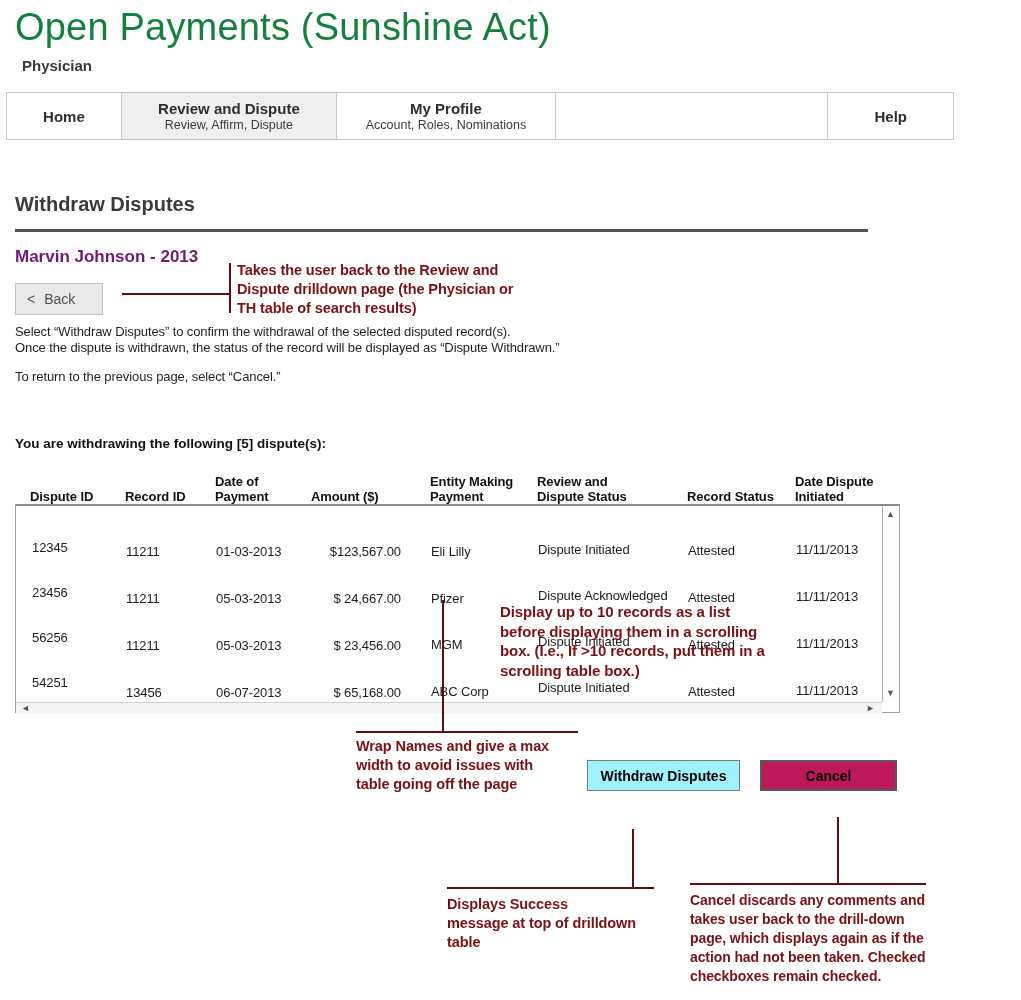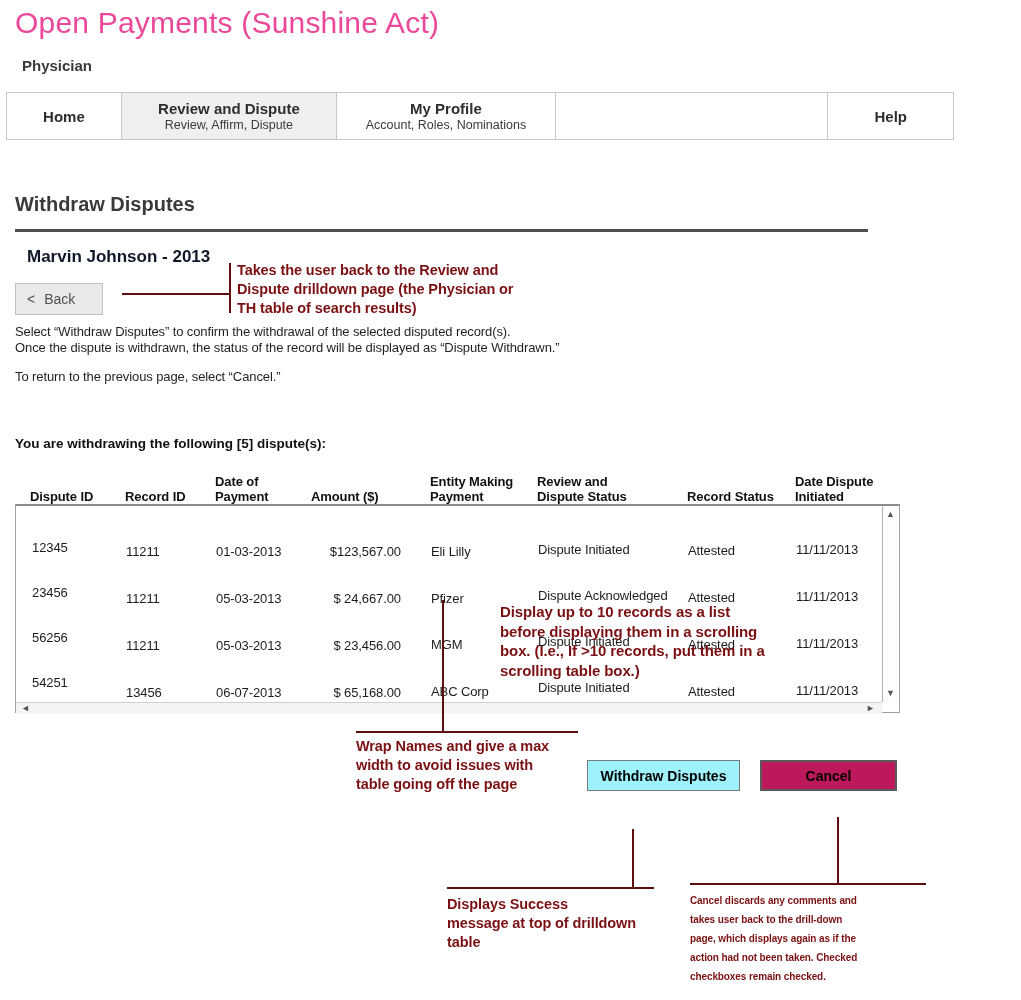--- a/index.html
+++ b/index.html
@@ -1,36 +1,36 @@
 <!DOCTYPE html>
 <html><head>
 <meta charset="utf-8">
 <style>
   html,body{margin:0;padding:0;background:#ffffff;}
   #app{position:relative;width:1021px;height:1000px;background:#ffffff;overflow:hidden;
        font-family:"Liberation Sans","DejaVu Sans",sans-serif;color:#222;}
   .abs{position:absolute;}
 
   
-  .site-title{left:15px;top:6px;font-size:30px;font-weight:400;color:#ec4899;letter-spacing:.2px;}
+  .site-title{left:15px;top:6px;font-size:38px;font-weight:400;color:#15803d;letter-spacing:.2px;}
   .site-sub{left:22px;top:57px;font-size:15px;font-weight:700;color:#3a3a3a;}
 
   
   .nav{left:6px;top:92px;width:948px;height:48px;display:flex;border:1px solid #c6c6c6;box-sizing:border-box;}
   .tab{display:flex;flex-direction:column;justify-content:center;align-items:center;
        border-right:1px solid #c6c6c6;box-sizing:border-box;background:#fff;}
   .tab:last-child{border-right:none;}
   .tab.active{background:#efefef;}
   .tab-label{font-size:15px;font-weight:700;color:#2e2e2e;line-height:17px;}
   .tab-sub{font-size:12.5px;color:#3a3a3a;line-height:14px;margin-top:1px;}
 
   
   .page-heading{left:15px;top:193px;font-size:20px;font-weight:700;color:#3a3a3a;}
   .heading-rule{left:15px;top:229px;width:853px;height:3px;background:#4f4f4f;}
-  .context-title{left:27px;top:247px;font-size:17px;font-weight:700;color:#0f172a;}
+  .context-title{left:15px;top:247px;font-size:17px;font-weight:700;color:#701a75;}
 
   
   .back-btn{left:15px;top:283px;width:88px;height:32px;background:#e9e9e9;border:1px solid #c2c2c2;
             box-sizing:border-box;display:flex;align-items:center;padding-left:11px;cursor:pointer;
             font-size:14px;color:#4f4f4f;}
   .back-btn .chev{margin-right:9px;}
 
   
   .body-text{font-size:13px;line-height:15.5px;color:#1f1f1f;white-space:pre-line;letter-spacing:-0.1px;}
   .p1{left:15px;top:324px;}
@@ -75,21 +75,21 @@
   .ann-back-t{left:237px;top:261px;font-size:14.5px;line-height:19px;}
   .ann-rec-v{left:442px;top:600px;width:2px;height:133px;}
   .ann-rec-t{left:500px;top:602px;font-size:15px;line-height:19.5px;}
   .ann-wrap-h{left:356px;top:731px;width:222px;height:2px;}
   .ann-wrap-t{left:356px;top:737px;font-size:14.5px;line-height:19px;}
   .ann-succ-v{left:632px;top:829px;width:2px;height:59px;}
   .ann-succ-h{left:447px;top:887px;width:207px;height:2px;}
   .ann-succ-t{left:447px;top:895px;font-size:14.5px;line-height:19px;}
   .ann-canc-v{left:837px;top:817px;width:2px;height:68px;}
   .ann-canc-h{left:690px;top:883px;width:236px;height:2px;}
-  .ann-canc-t{left:690px;top:891px;font-size:10px;line-height:19px;}
+  .ann-canc-t{left:690px;top:891px;font-size:14px;line-height:19px;}
 
   
   .btn{position:absolute;top:760px;height:31px;box-sizing:border-box;display:flex;
        align-items:center;justify-content:center;font-size:14px;font-weight:700;color:#000;cursor:pointer;}
   .btn-withdraw{left:587px;width:153px;background:#9ef2fb;border:1px solid #7a7a7a;}
   .btn-cancel{left:760px;width:137px;background:#be185d;border:2px solid #5a5a5a;}
 </style>
 </head>
 <body>
 

